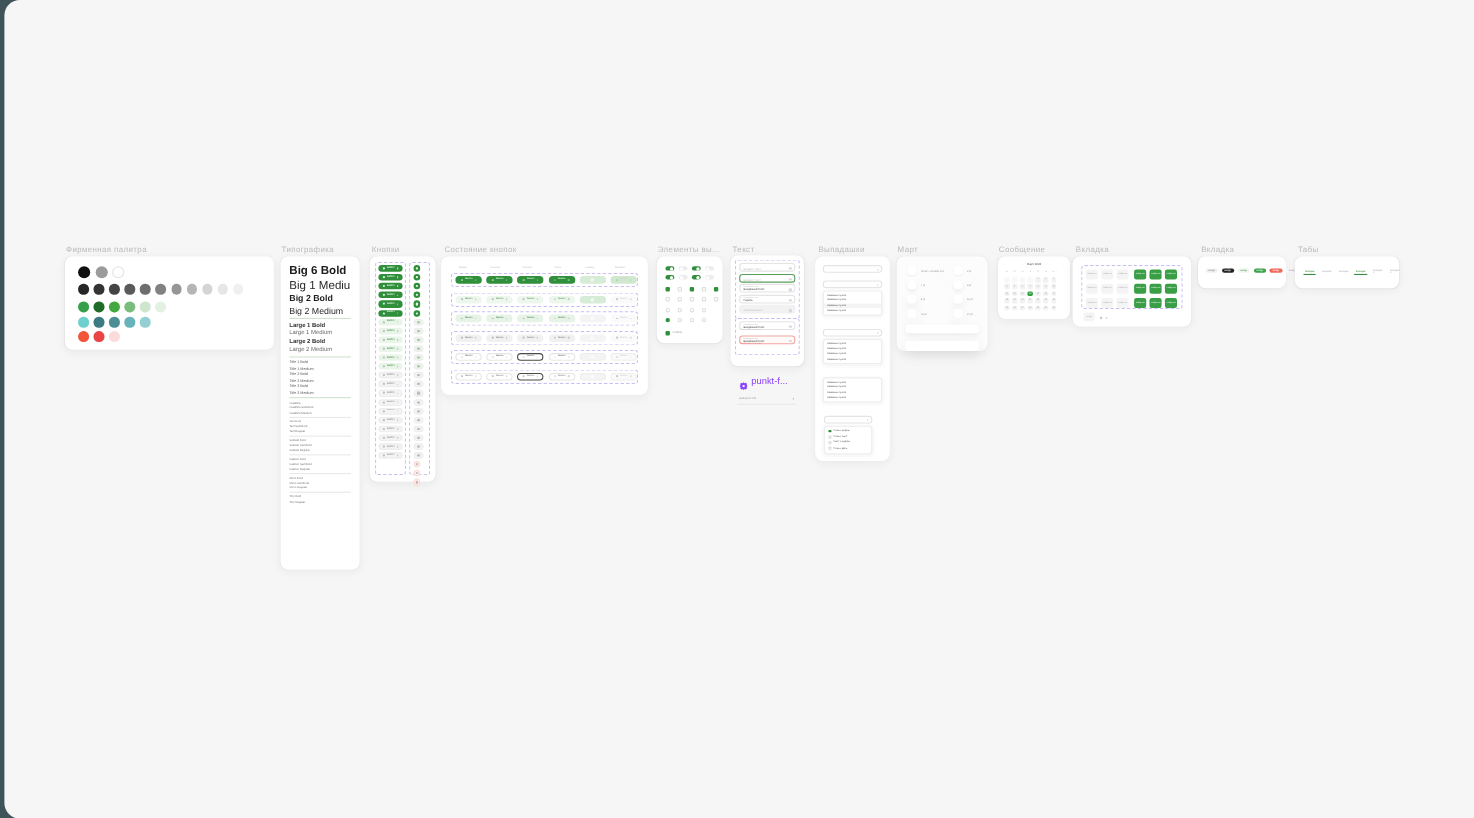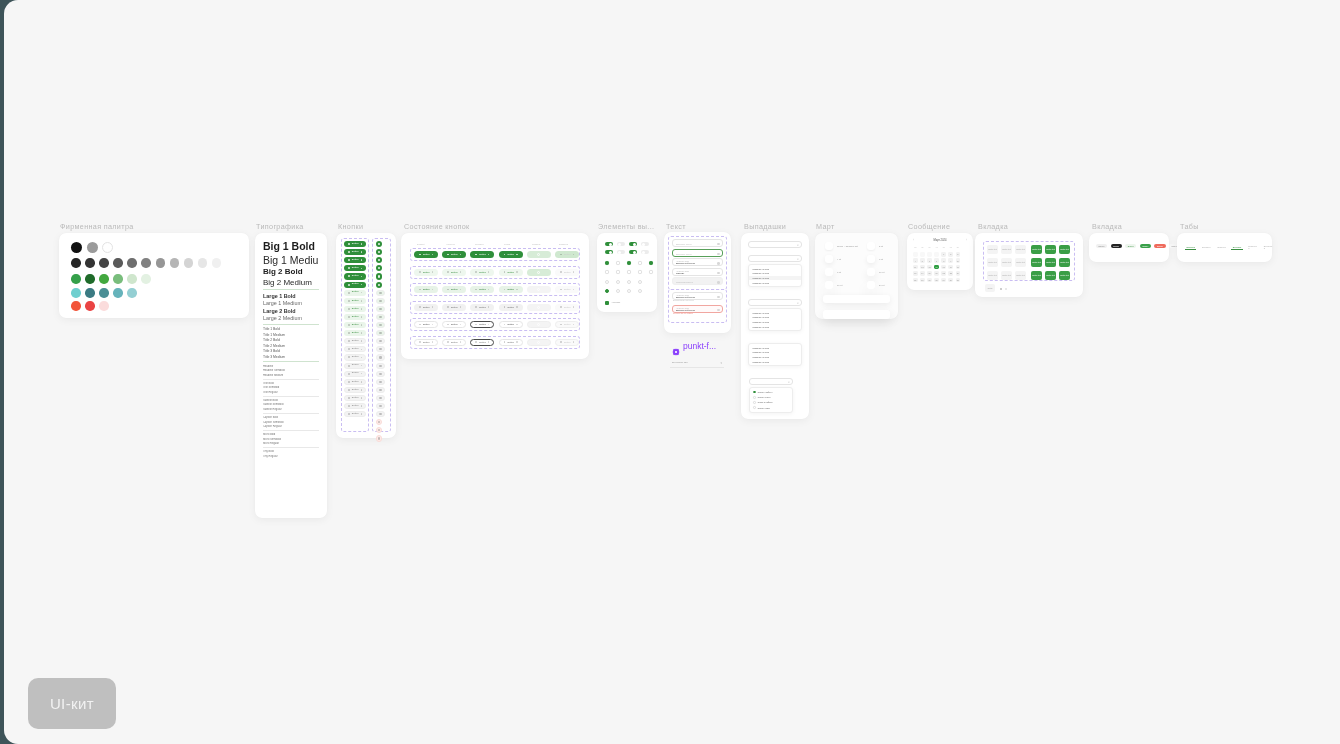--- a/index.html
+++ b/index.html
@@ -152,21 +152,21 @@
       </div>
       <div class="pal-row" style="left: 12px; top: 68px;">
         <div class="sw" title="#f2553a" style="width: 9.5px; height: 9.5px; background: rgb(242, 85, 58);"></div>
         <div class="sw" title="#ea4444" style="width: 9.5px; height: 9.5px; background: rgb(234, 68, 68);"></div>
         <div class="sw" title="#fbdcdc" style="width: 9.5px; height: 9.5px; background: rgb(251, 220, 220);"></div>
       </div>
     </div>
 
   <div class="panel-title" style="left:252px;top:222px;">Типографика</div>
   <div class="card" id="typo-card" style="left:251px;top:233px;width:72px;height:285px;padding:7px 8px;overflow:hidden;">
-      <div class="t-big1b" style="margin-bottom: 1.5px; white-space: nowrap; overflow: hidden;">Big 1 Bold</div>
+      <div class="t-big1b" style="margin-bottom: 1.5px; white-space: nowrap; overflow: hidden;">Big 6 Bold</div>
       <div class="t-big1m" style="margin-bottom: 1.5px; white-space: nowrap; overflow: hidden;">Big 1 Medium</div>
       <div class="t-big2b" style="margin-bottom: 1.5px; white-space: nowrap; overflow: hidden;">Big 2 Bold</div>
       <div class="t-big2m" style="margin-bottom: 1.5px; white-space: nowrap; overflow: hidden;">Big 2 Medium</div>
       <div class="hr-g"></div>
       <div class="t-lg-b" style="margin-bottom: 1.5px; white-space: nowrap; overflow: hidden;">Large 1 Bold</div>
       <div class="t-lg-m" style="margin-bottom: 1.5px; white-space: nowrap; overflow: hidden;">Large 1 Medium</div>
       <div class="t-lg-b" style="margin-bottom: 1.5px; white-space: nowrap; overflow: hidden;">Large 2 Bold</div>
       <div class="t-lg-m" style="margin-bottom: 1.5px; white-space: nowrap; overflow: hidden;">Large 2 Medium</div>
       <div class="hr-g"></div>
       <div class="t-ti" style="margin-bottom: 1.5px; white-space: nowrap; overflow: hidden;">Title 1 Bold</div>
@@ -931,17 +931,14 @@
       <div style="position: absolute; left: 8px; top: 11px; display: flex; gap: 4px; align-items: center;">
         <div style="font-size: 2.2px; color: rgb(58, 143, 66); padding: 1px 1.5px; border-bottom: 0.7px solid rgb(58, 143, 66);">Вкладка</div>
         <div style="font-size: 2.2px; color: rgb(180, 180, 180); padding: 1px 1.5px;">Вкладка</div>
         <div style="font-size: 2.2px; color: rgb(180, 180, 180); padding: 1px 1.5px;">Вкладка</div>
         <div style="font-size: 2.2px; color: rgb(58, 143, 66); padding: 1px 1.5px; border-bottom: 0.7px solid rgb(58, 143, 66);">Вкладка</div>
         <div style="font-size: 2.2px; color: rgb(180, 180, 180); padding: 1px 1.5px;">Вкладка 2</div>
         <div style="font-size: 2.2px; color: rgb(180, 180, 180); padding: 1px 1.5px;">Вкладка 3</div>
       </div>
     </div>
 
-  <div id="uikit">
-    <span>UI-кит</span>
-  </div>
 
 </div>
 
 </body></html>

